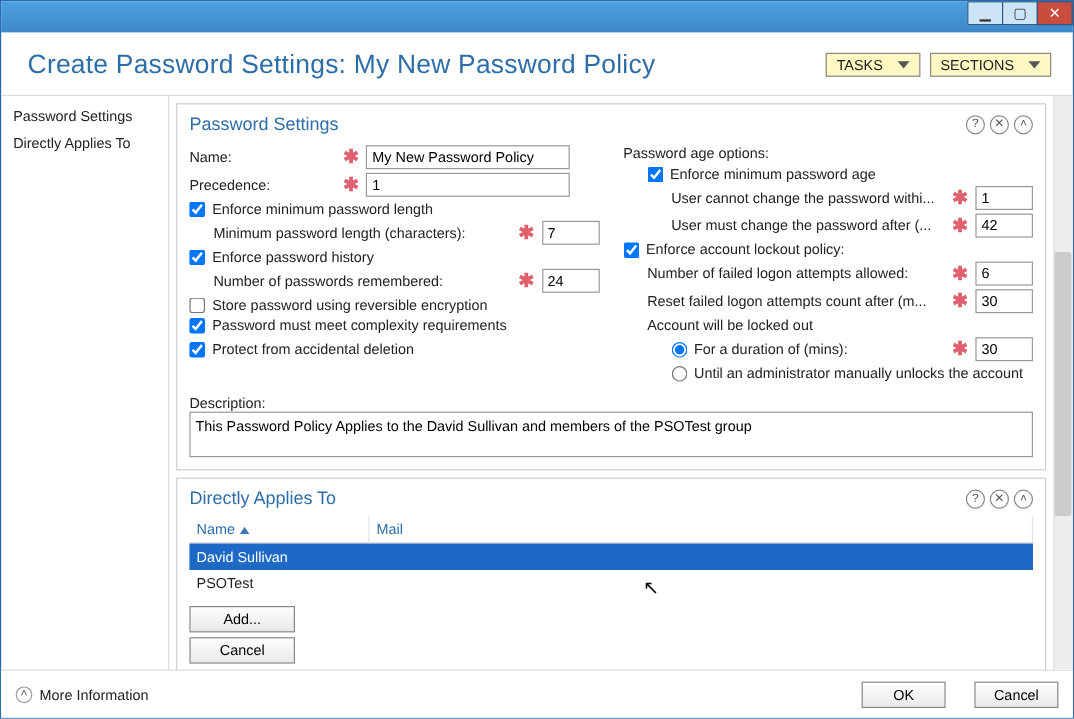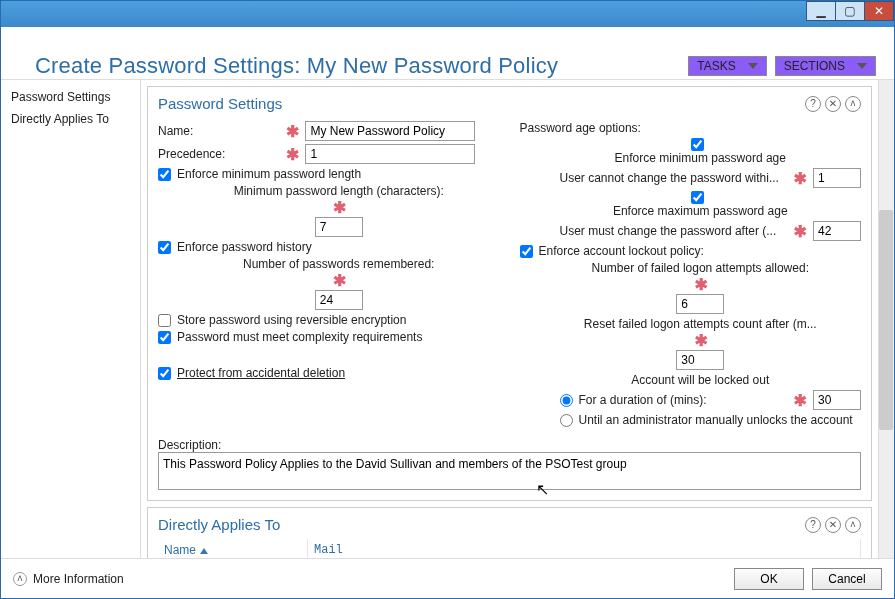--- a/index.html
+++ b/index.html
@@ -2,65 +2,65 @@
 <html><head>
 <meta charset="utf-8">
 <style>
   * { box-sizing: border-box; }
   html, body { margin:0; padding:0; font-family: "Segoe UI", Arial, sans-serif; font-size:12px; color:#222; background:#7fa3c4; }
   .window { width:895px; height:599px; background:#fff; position:relative; border:1px solid #2a6bb0; }
   .titlebar { height:26px; background:linear-gradient(#4da0e0,#3d88c8); display:flex; justify-content:flex-end; align-items:flex-start; }
   .titlebar .btn { width:30px; height:20px; border:1px solid #2a5b88; background:#cde3f6; margin-left:-1px; display:flex; align-items:center; justify-content:center; color:#333; }
   .titlebar .btn.close { background:#c84d3c; color:#fff; }
   .header { padding:10px 18px 8px 18px; display:flex; align-items:center; justify-content:space-between; }
-  .header h1 { margin:16px; font-weight:300; color:#2d6ea8; font-size:22px; letter-spacing:0.2px; }
+  .header h1 { margin:4px; font-weight:300; color:#2d6ea8; font-size:22px; letter-spacing:0.2px; }
   .hdr-btns { display:flex; gap:8px; }
-  .menu-btn { border:1px solid #888; background:#8b5cf6; padding:2px 8px; display:flex; align-items:center; gap:12px; min-width:70px; justify-content:space-between; cursor:pointer; font-size:12px; }
+  .menu-btn { border:1px solid #888; background:#fef9c3; padding:2px 8px; display:flex; align-items:center; gap:12px; min-width:70px; justify-content:space-between; cursor:pointer; font-size:12px; }
   .triangle-down { width:0; height:0; border-left:5px solid transparent; border-right:5px solid transparent; border-top:6px solid #555; }
   .body { display:flex; position:absolute; top:78px; bottom:40px; left:0; right:0; border-top:1px solid #ddd; }
   .nav { width:140px; border-right:1px solid #ddd; padding:6px 0; }
   .nav-item { padding:4px 10px; cursor:pointer; }
   .content { flex:1; overflow:auto; position:relative; }
   .scroll-track { position:absolute; right:0; top:0; bottom:0; width:16px; background:#eee; border-left:1px solid #ddd; }
   .scroll-thumb { position:absolute; right:1px; width:14px; top:130px; height:220px; background:#ccc; border-radius:2px; }
   .section { border:1px solid #ccc; margin:6px 22px 6px 6px; padding:8px 10px 10px 10px; }
   .section-head { display:flex; align-items:center; justify-content:space-between; margin-bottom:6px; }
   .section-title { color:#2d6ea8; font-size:15px; font-weight:400; }
   .section-icons { display:flex; gap:4px; }
   .circ { width:16px; height:16px; border:1px solid #888; border-radius:50%; display:flex; align-items:center; justify-content:center; font-size:10px; color:#555; cursor:pointer; background:#fff; line-height:1; }
   .cols { display:flex; gap:20px; }
   .col { flex:1; min-width:0; }
   .row { display:flex; align-items:center; margin:3px 0; }
   .lbl { width:120px; }
   .req { color:#e06070; font-size:16px; font-weight:bold; margin:0 6px 0 8px; }
   input[type=text].field { border:1px solid #999; height:20px; padding:1px 4px; font:inherit; width:170px; }
   input[type=text].field.sm { width:48px; }
   input[type=checkbox], input[type=radio] { margin:0 6px 0 0; vertical-align:middle; }
-  .indent { padding-left:20px;flex-direction:column; }
+  .indent { padding-left:20px; }
   .indent2 { padding-left:40px;align-items:center; }
   .desc-row { margin-top:8px; }
   .desc-field { width:100%; height:38px; border:1px solid #999; padding:4px; font:inherit; resize:none; display:block; }
   .sort-tri { width:0;height:0;border-left:4px solid transparent;border-right:4px solid transparent;border-bottom:6px solid #3a78b5;display:inline-block;margin-left:4px;vertical-align:middle; }
   .table-wrap { display:flex; gap:8px;flex-direction:column; }
   .table { flex:1; }
   .thead { display:flex; border-bottom:1px solid #ccc; }
   .th { color:#2d6ea8; padding:4px 6px; border-right:1px solid #e5e5e5; cursor:pointer; }
   .th.name { width:150px; }
-  .th.mail { flex:1;font-family:Liberation Mono, monospace; }
+  .th.mail { flex:1; }
   .trow { display:flex; }
   .td { padding:4px 6px; }
   .td.name { width:150px; }
   .td.mail { flex:1; }
   .trow.sel { background:#1e68c6; color:#fff; }
   .tbl-btns { display:flex; flex-direction:column; gap:4px; width:88px; }
   .std-btn { border:1px solid #888; background:linear-gradient(#fdfdfd,#e9e9e9); height:22px; font:inherit; cursor:pointer; }
   .footer { position:absolute; bottom:0; left:0; right:0; height:40px; border-top:1px solid #ddd; display:flex; align-items:center; justify-content:space-between; padding:0 12px; background:#fff; }
   .more { display:flex; align-items:center; gap:6px; cursor:pointer; }
   .chev-up { width:14px;height:14px;border:1px solid #999;border-radius:50%;display:flex;align-items:center;justify-content:center;font-size:10px;color:#555; }
-  .foot-btns { display:flex; gap:8px;margin-left:14px; }
+  .foot-btns { display:flex; gap:24px;margin-left:14px; }
   .rlabel { flex:1; }
   .cursor-ptr { position:absolute; left:395px; top:400px; font-size:16px; color:#000; pointer-events:none; }
 </style>
 </head>
 <body>
 
 <div class="window">
   <div class="titlebar">
     <div class="btn">
         <span>▁</span>
@@ -137,42 +137,38 @@
               <input type="text" class="field sm" value="24" style="">
             </div>
             <div class="row">
               <input type="checkbox" style="">
               <span>Store password using reversible encryption</span>
             </div>
             <div class="row">
               <input type="checkbox" checked="" style="">
               <span>Password must meet complexity requirements</span>
             </div>
-            <div class="row" style="margin-top:22px;text-decoration:underline;">
+            <div class="row" style="margin-top:6px;">
               <input type="checkbox" checked="" style="">
               <span>Protect from accidental deletion</span>
             </div>
           </div>
 
           <div class="col">
             <div class="row">
               <span>Password age options:</span>
             </div>
             <div class="row indent">
               <input type="checkbox" checked="" style="">
               <span>Enforce minimum password age</span>
             </div>
             <div class="row indent2">
               <span class="rlabel">User cannot change the password withi...</span>
               <span class="req">✱</span>
               <input type="text" class="field sm" value="1" style="">
-            </div>
-            <div class="row indent">
-              <input type="checkbox" checked="" style="">
-              <span>Enforce maximum password age</span>
             </div>
             <div class="row indent2">
               <span class="rlabel">User must change the password after (...</span>
               <span class="req">✱</span>
               <input type="text" class="field sm" value="42" style="">
             </div>
             <div class="row">
               <input type="checkbox" checked="" style="">
               <span>Enforce account lockout policy:</span>
             </div>
@@ -218,26 +214,26 @@
           </div>
         </div>
         <div class="table-wrap">
           <div class="table">
             <div class="thead">
               <div class="th name">
                 <span>Name</span><span class="sort-tri"></span>
               </div>
               <div class="th mail">Mail</div>
             </div>
+            <div class="trow sel">
+              <div class="td name">David Sullivan</div>
+              <div class="td mail"></div>
+            </div>
             <div class="trow">
               <div class="td name">PSOTest</div>
-              <div class="td mail"></div>
-            </div>
-            <div class="trow sel">
-              <div class="td name">David Sullivan</div>
               <div class="td mail"></div>
             </div>
           </div>
           <div class="tbl-btns">
             <button class="std-btn">Add...</button>
             <button class="std-btn">Cancel</button>
           </div>
         </div>
       </div>
 

